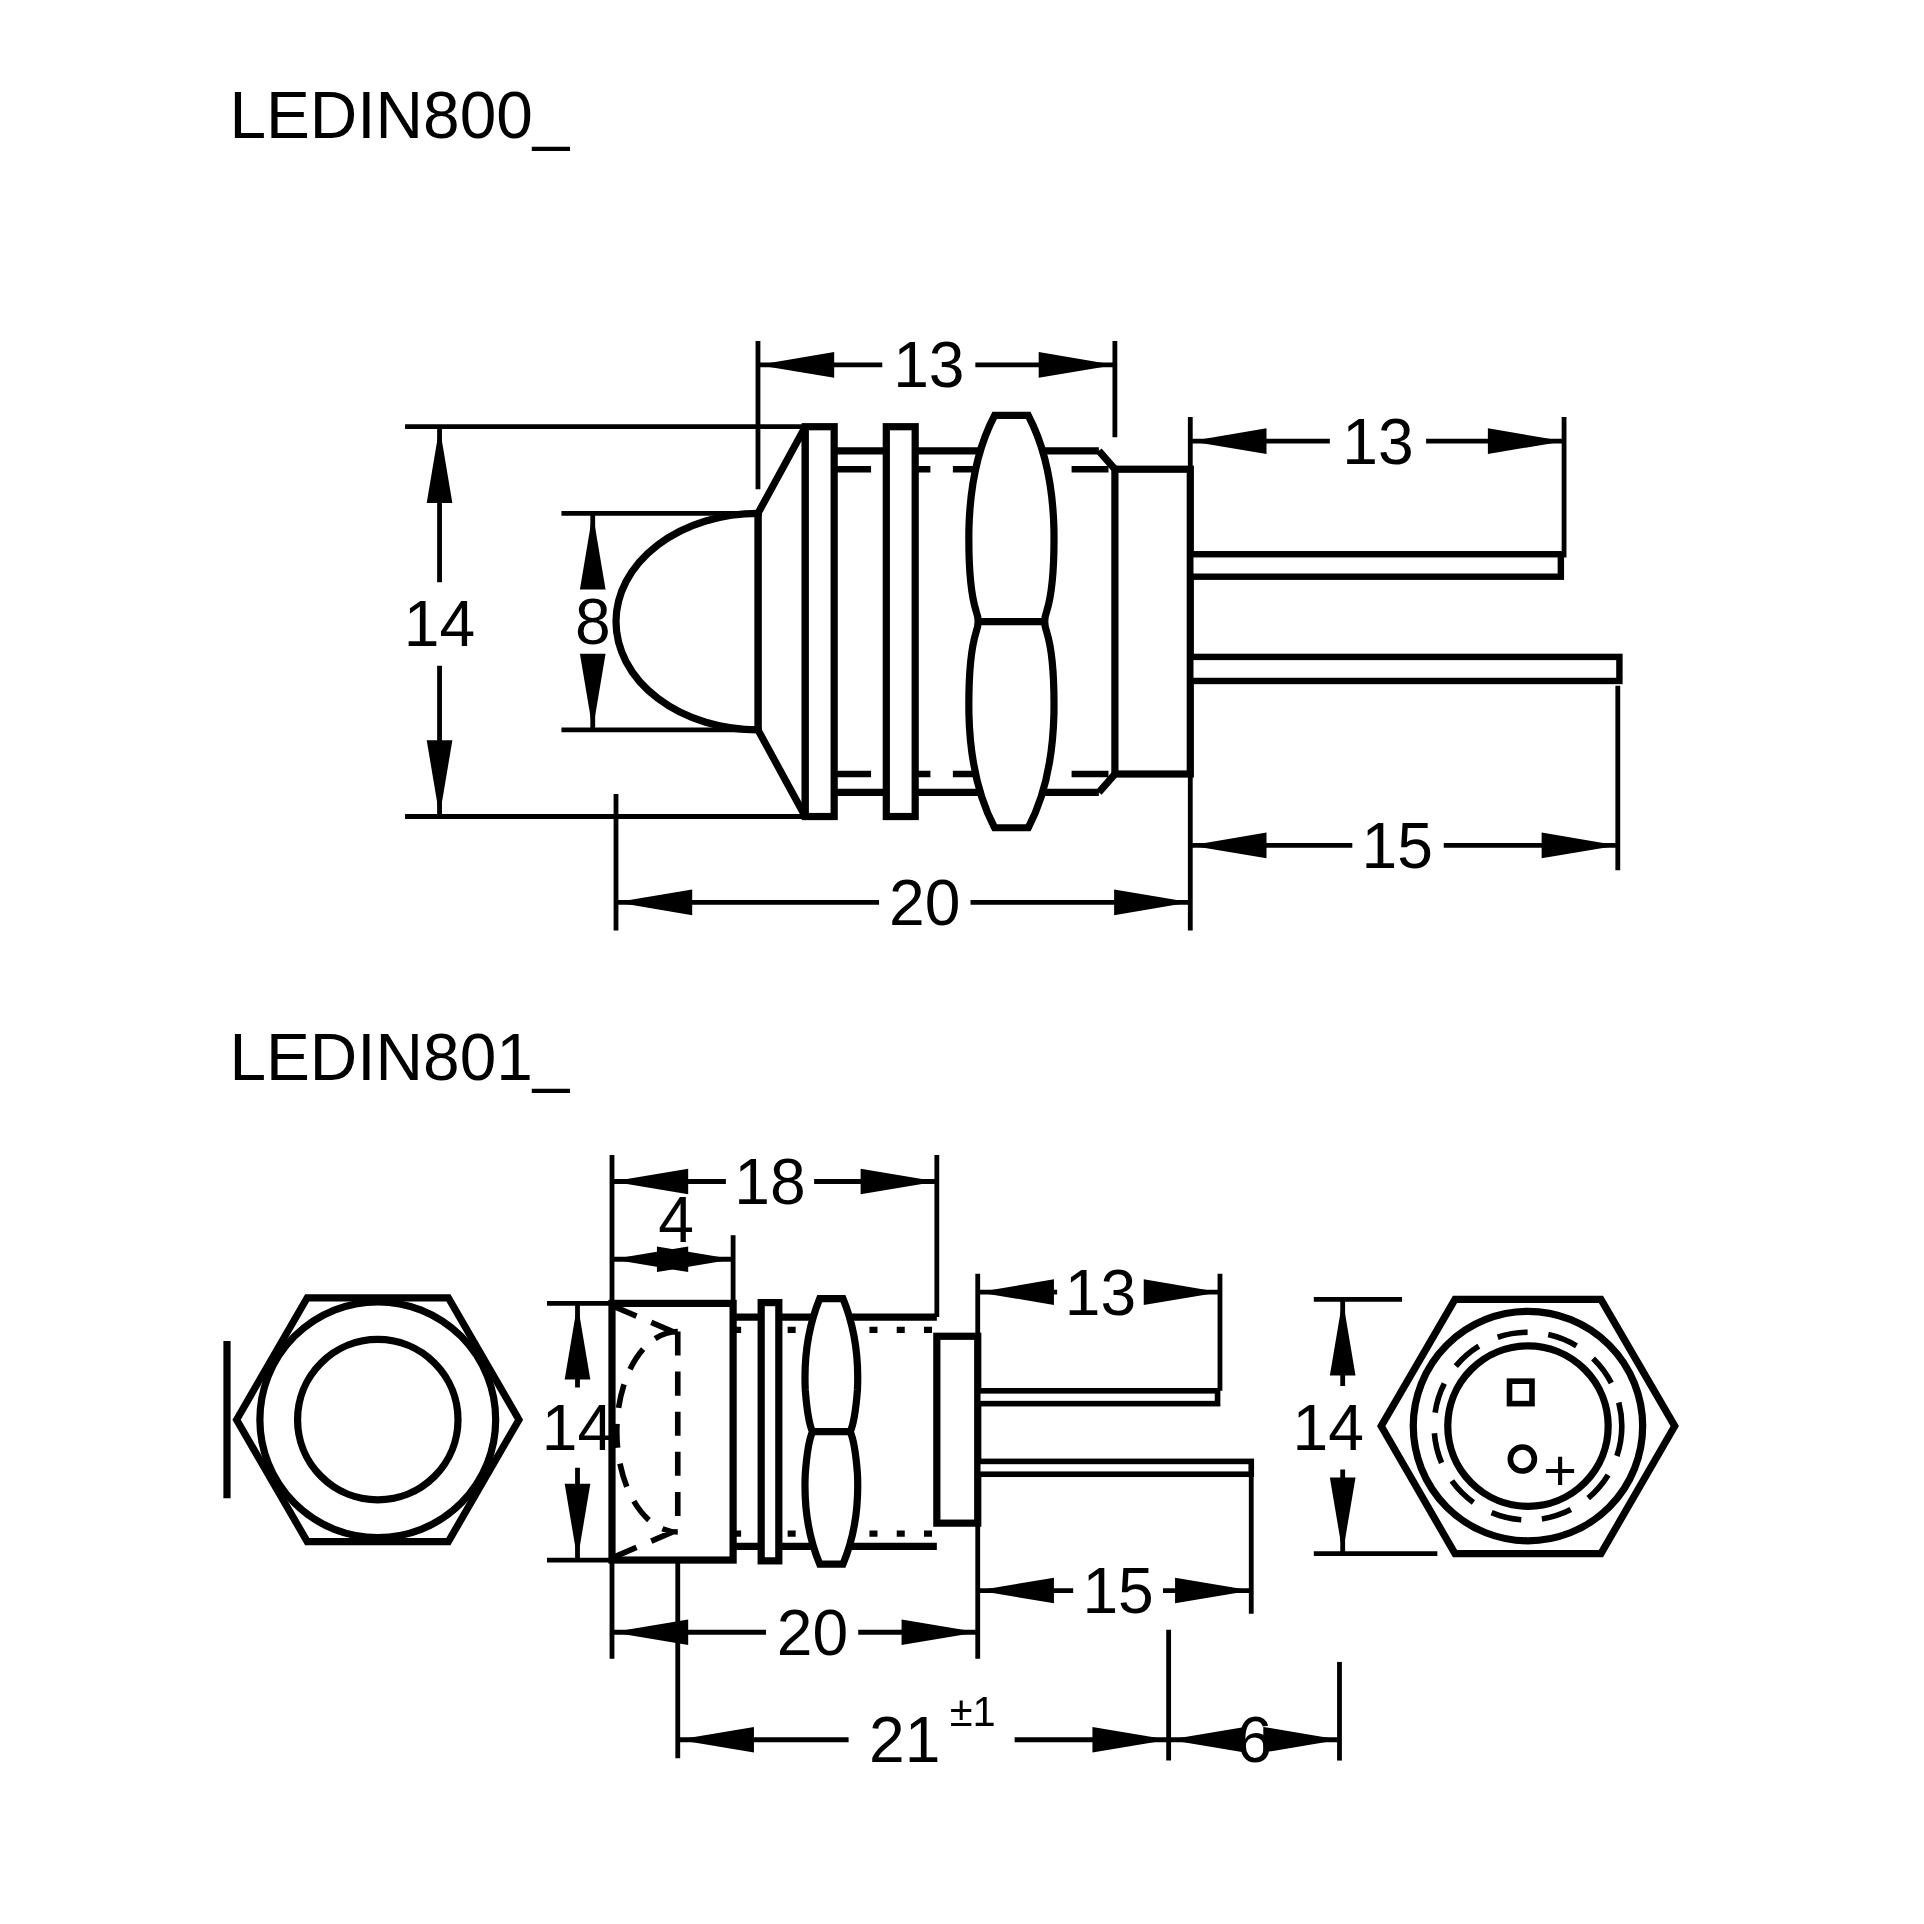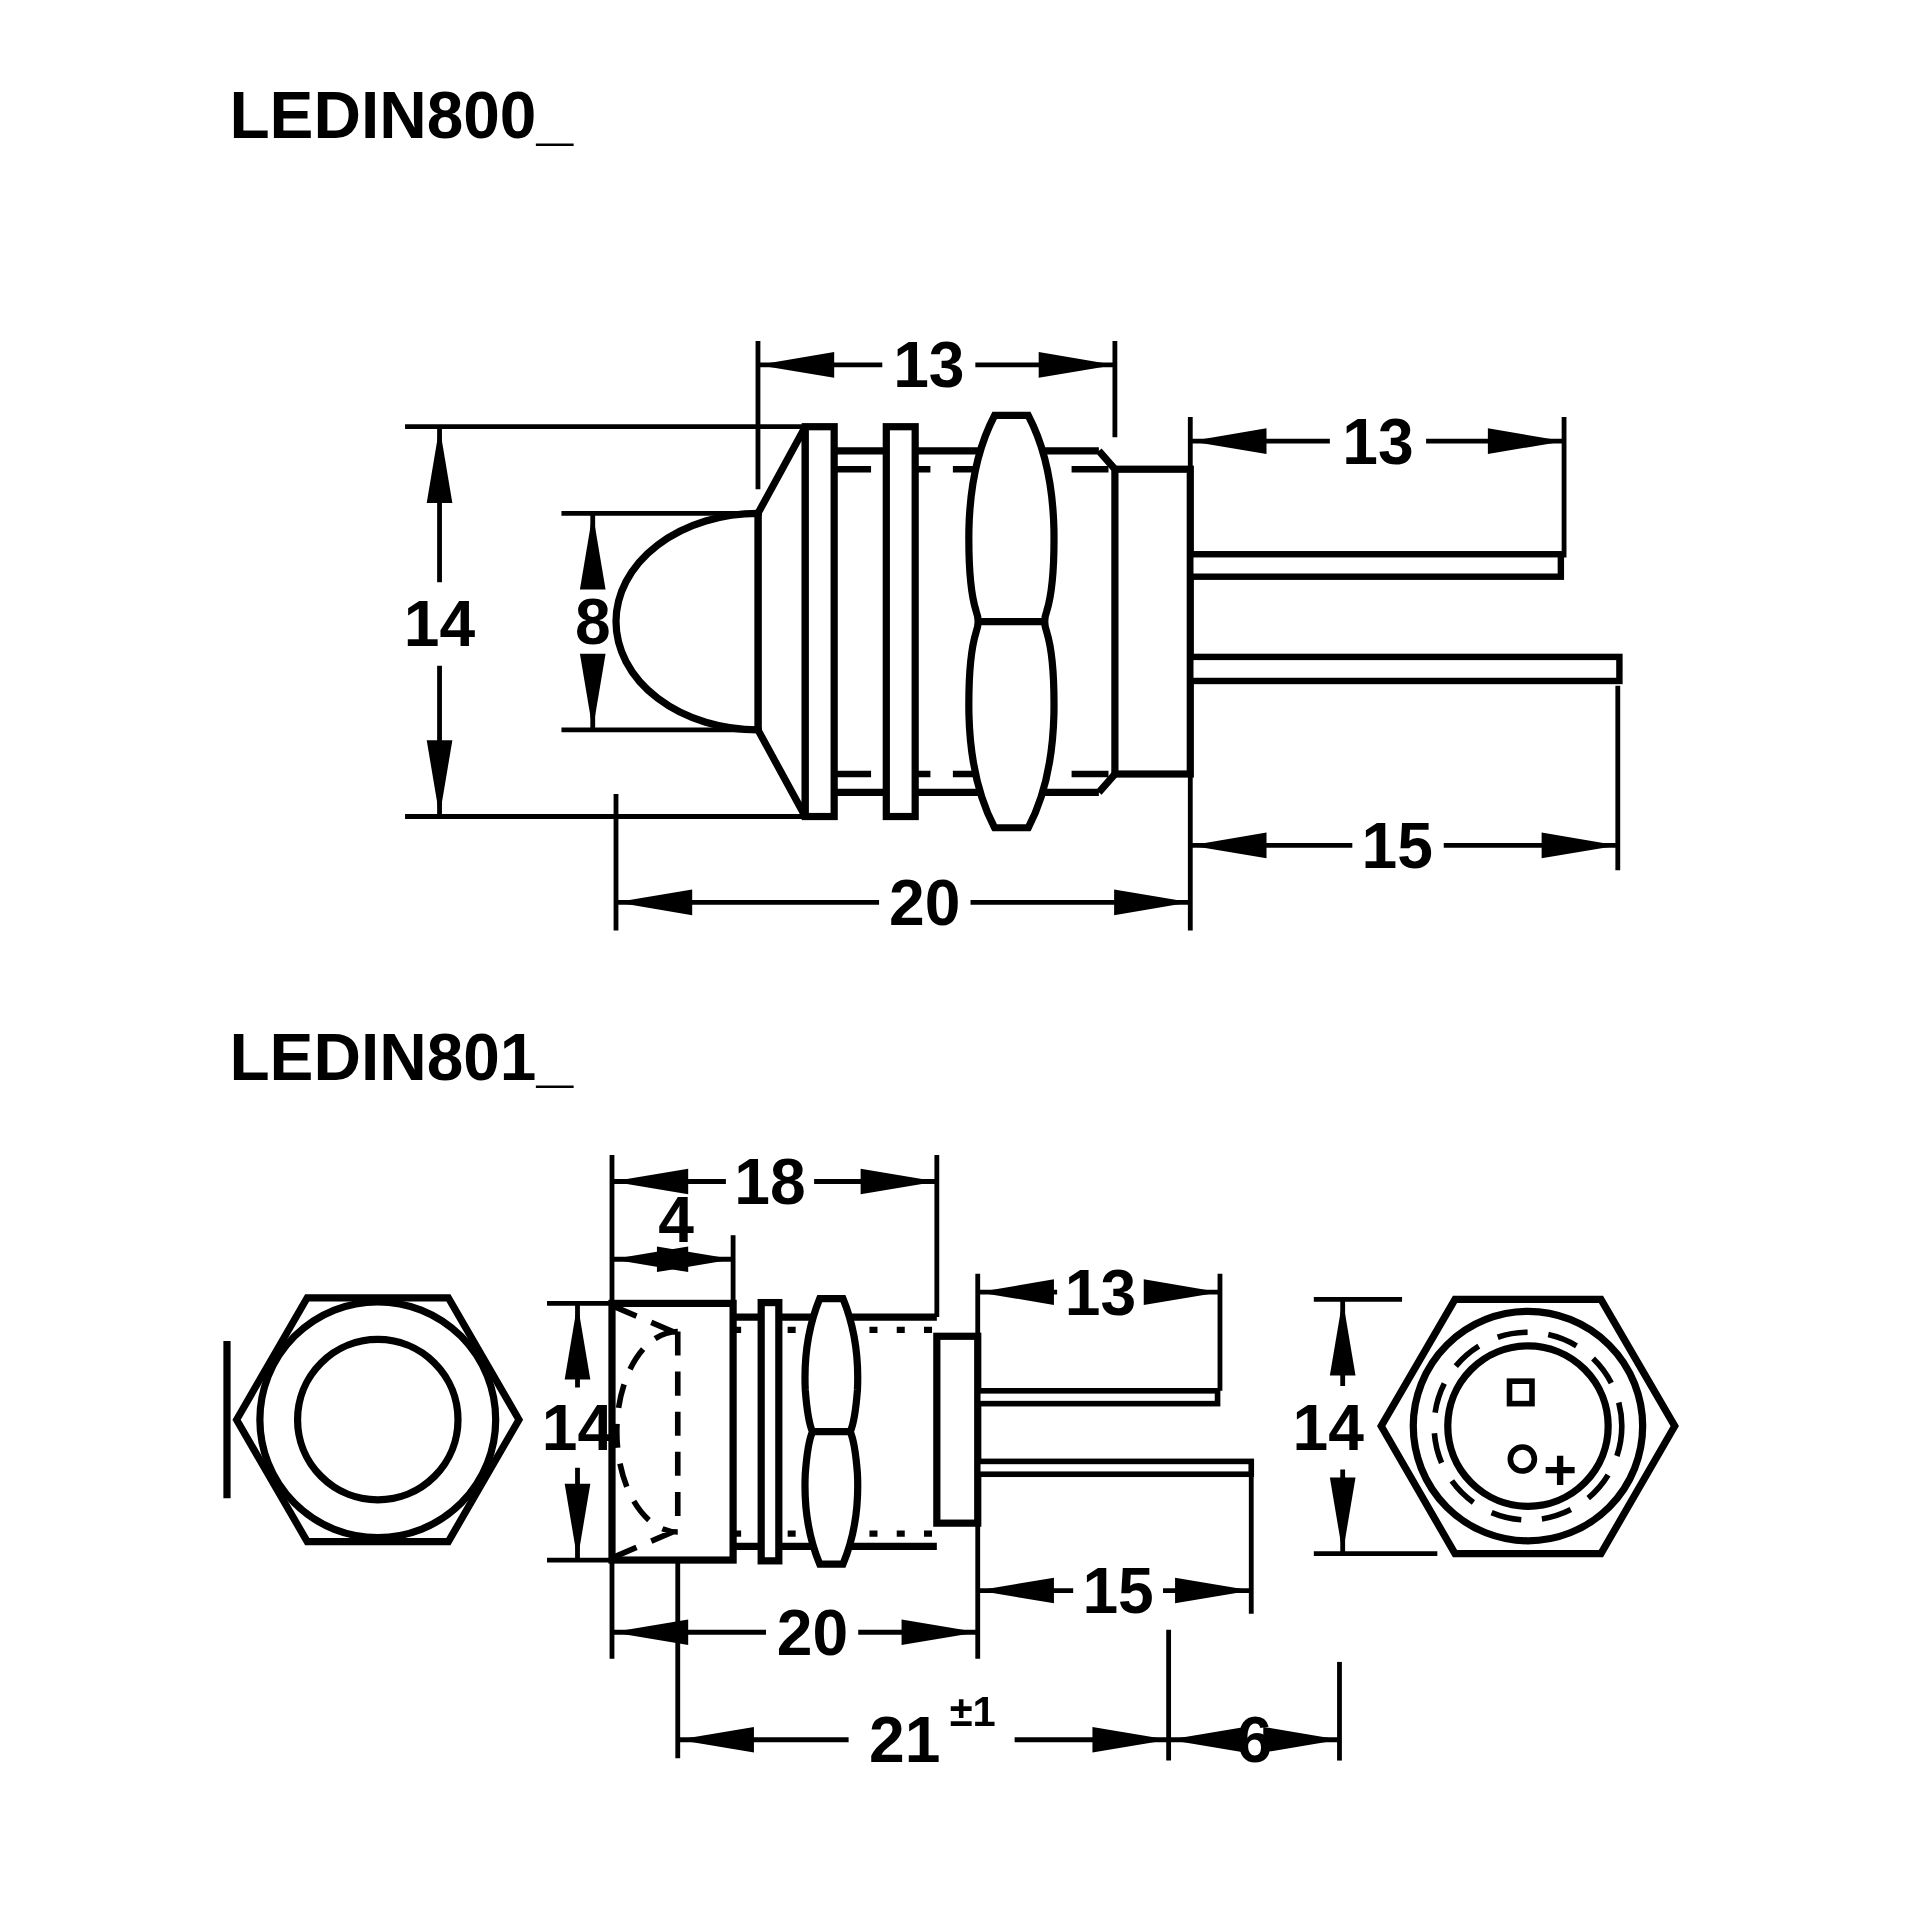--- a/index.html
+++ b/index.html
@@ -1,16 +1,16 @@
 <!DOCTYPE html>
 <html style="font-size:13px"><head>
 <meta charset="utf-8">
 <style>
   html,body{margin:0;padding:0;background:#ffffff;}
-  .canvas-wrap{width:1886px;height:1925px;background:#84cc16;position:relative;font-weight:bold;}
+  .canvas-wrap{width:1886px;height:1925px;background:#84cc16;position:relative;}
   svg{display:block;width:1925px;height:1925px;background:#ffffff;}
   
   .shape{fill:#ffffff;stroke:#000000;stroke-width:9;stroke-linejoin:miter;}
   .edge{stroke:#000000;stroke-width:9;fill:none;stroke-linecap:butt;}
   .thin{stroke:#000000;stroke-width:7;fill:none;}
   .dash{stroke:#000000;stroke-width:8;fill:none;stroke-dasharray:46 28;}
   .dots{stroke:#000000;stroke-width:8;fill:none;stroke-dasharray:10 24;}
   .hidden-line{stroke:#000000;stroke-width:7;fill:none;stroke-dasharray:30 20;}
   .dash-circle{stroke:#000000;stroke-width:7;fill:none;stroke-dasharray:38 26;}
   

